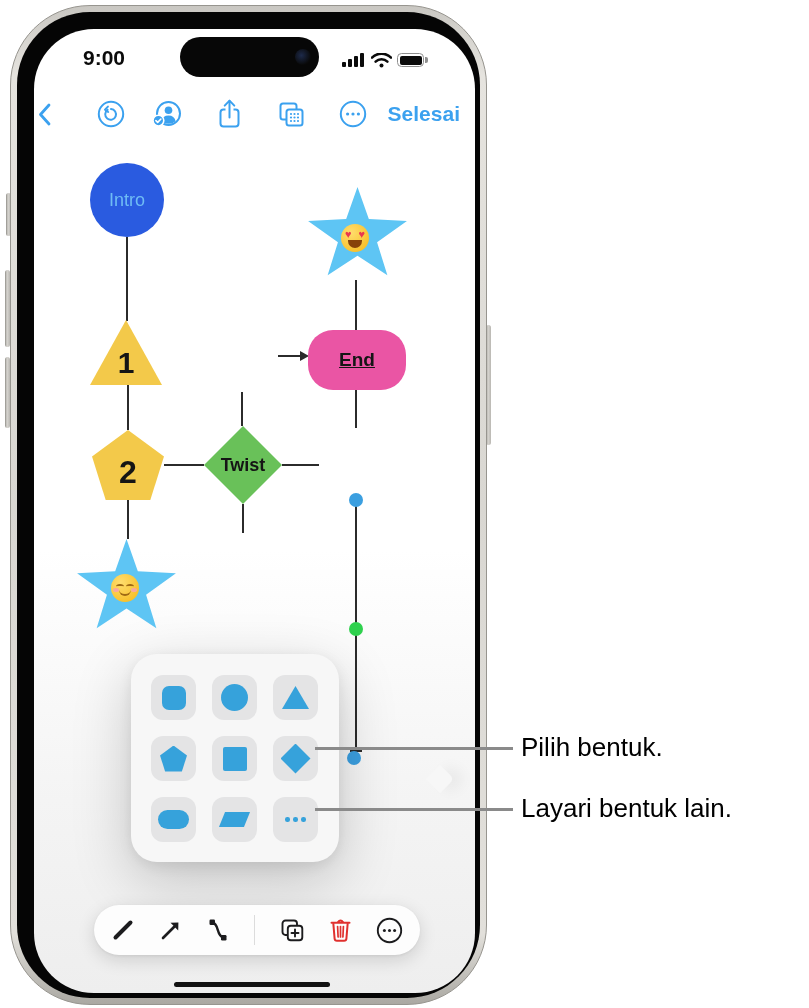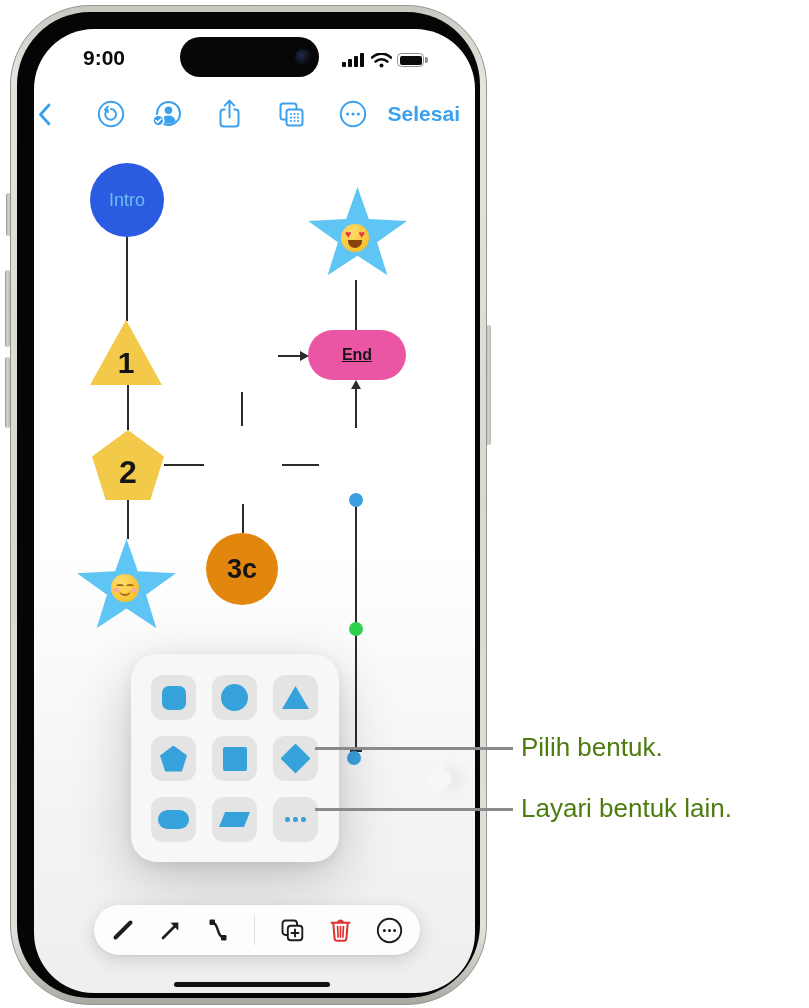--- a/index.html
+++ b/index.html
@@ -52,21 +52,21 @@
   
   #shape-picker { left:97px; top:625px; width:208px; height:208px; border-radius:26px; background:#f7f7f7;
     box-shadow:0 18px 60px rgba(0,0,0,.20), 0 4px 14px rgba(0,0,0,.08);
     display:grid; grid-template-columns:repeat(3,45px); grid-template-rows:repeat(3,45px); gap:16px; padding:21px 20px; }
   #picker-tail { left:396px; top:740px; width:20px; height:20px; background:#f7f7f7; transform:rotate(45deg); border-radius:0 5px 0 0; box-shadow:8px -8px 14px rgba(0,0,0,.05); }
   .pick-btn { width:45px; height:45px; border-radius:12px; background:#e4e4e5; display:flex; align-items:center; justify-content:center; }
   .pb { background:#36A2DB; }
 
   
   .callout-line { height:3px; background:#8a8a8a; z-index:60; }
-  .callout-text { font-size:26px; color:#4d7c0f; z-index:60; white-space:nowrap; }
+  .callout-text { font-size:26px; color:#000000; z-index:60; white-space:nowrap; }
 </style>
 </head>
 <body>
 
 <div class="abs side-btn" style="left:6px;top:193px;width:5px;height:43px;"></div>
 <div class="abs side-btn" style="left:5px;top:270px;width:5px;height:77px;"></div>
 <div class="abs side-btn" style="left:5px;top:357px;width:5px;height:71px;"></div>
 <div class="abs side-btn" style="left:486px;top:325px;width:5px;height:120px;"></div>
 
 <div class="abs" id="phone-frame">
@@ -160,33 +160,33 @@
         <span class="heart" style="left:4px;">♥</span>
           <span class="heart" style="right:4px;">♥</span>
         <div class="mouth-open"></div>
       </div>
 
       <div class="abs tri" style="left:56px;top:291px;width:72px;height:65px;background:#F3C94A;">
         <span class="abs" style="left:0;top:26px;width:100%;text-align:center;font-size:30px;font-weight:700;color:#151515;">1</span>
       </div>
 
 
-      <div class="abs node" style="left:274px;top:301px;width:98px;height:50px;border-radius:25px;background:#EA55A4;font-size:16px;text-decoration:underline;">
+      <div class="abs node" style="left:274px;top:301px;width:98px;height:60px;border-radius:25px;background:#EA55A4;font-size:19px;text-decoration:underline;">
         <span>End</span>
       </div>
 
       <div class="abs pent" style="left:58px;top:401px;width:72px;height:70px;background:#F3C94A;">
         <span class="abs" style="left:0;top:24px;width:100%;text-align:center;font-size:32px;font-weight:700;color:#151515;">2</span>
       </div>
 
-
-
-      <div class="abs node circle" style="left:172px;top:504px;width:72px;height:72px;background:#E2860D;font-size:27px;">
-        <span>3c</span>
-      </div>
+      <div class="abs node diam" style="left:170px;top:397px;width:78px;height:78px;background:#69C159;font-size:18px;">
+        <span>Twist</span>
+      </div>
+
+
 
       <div class="abs star" style="left:41px;top:510px;width:103px;height:98px;background:#5EC5F4;"></div>
       <div class="face" style="left:77px;top:545px;">
         <div class="eye-closed" style="left:5px;"></div>
           <div class="eye-closed" style="right:5px;"></div>
         <div class="blush" style="left:2px;"></div>
           <div class="blush" style="right:2px;"></div>
         <div class="smile"></div>
       </div>
 

